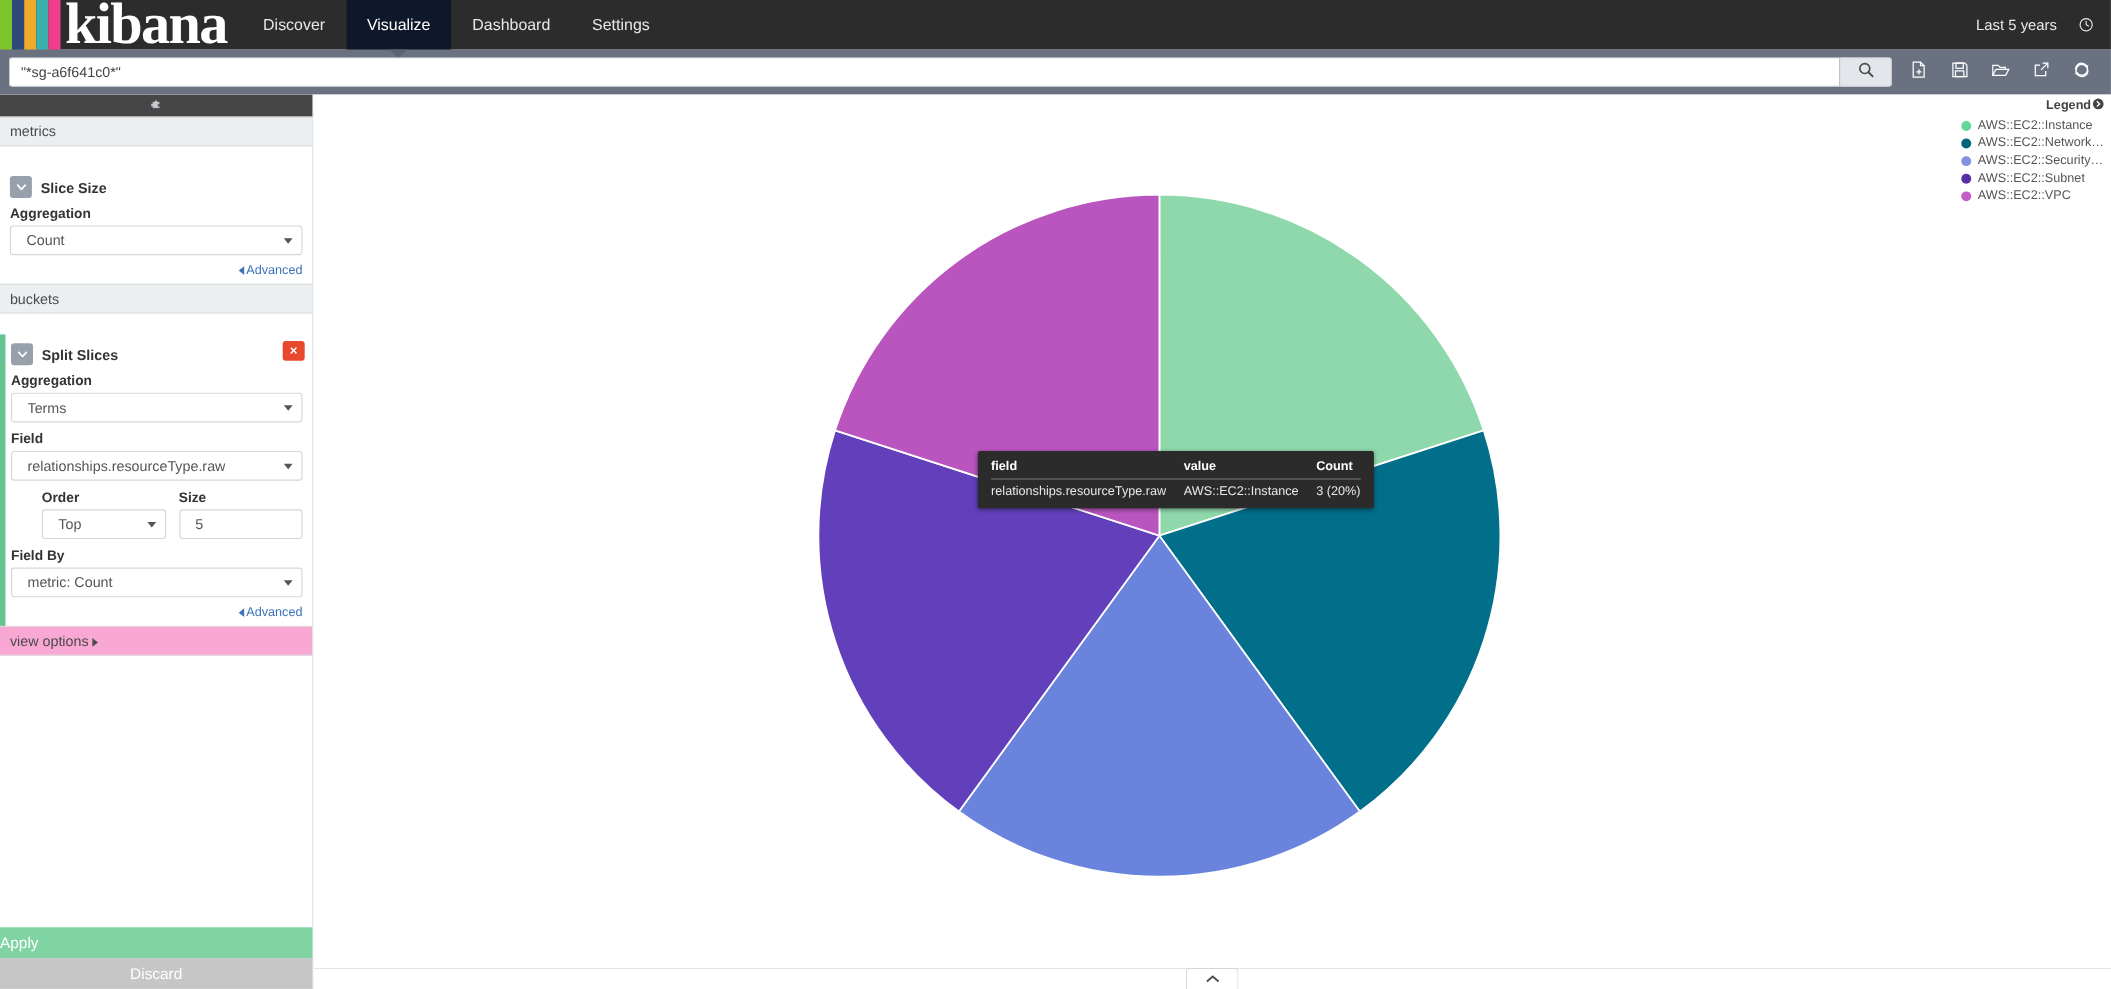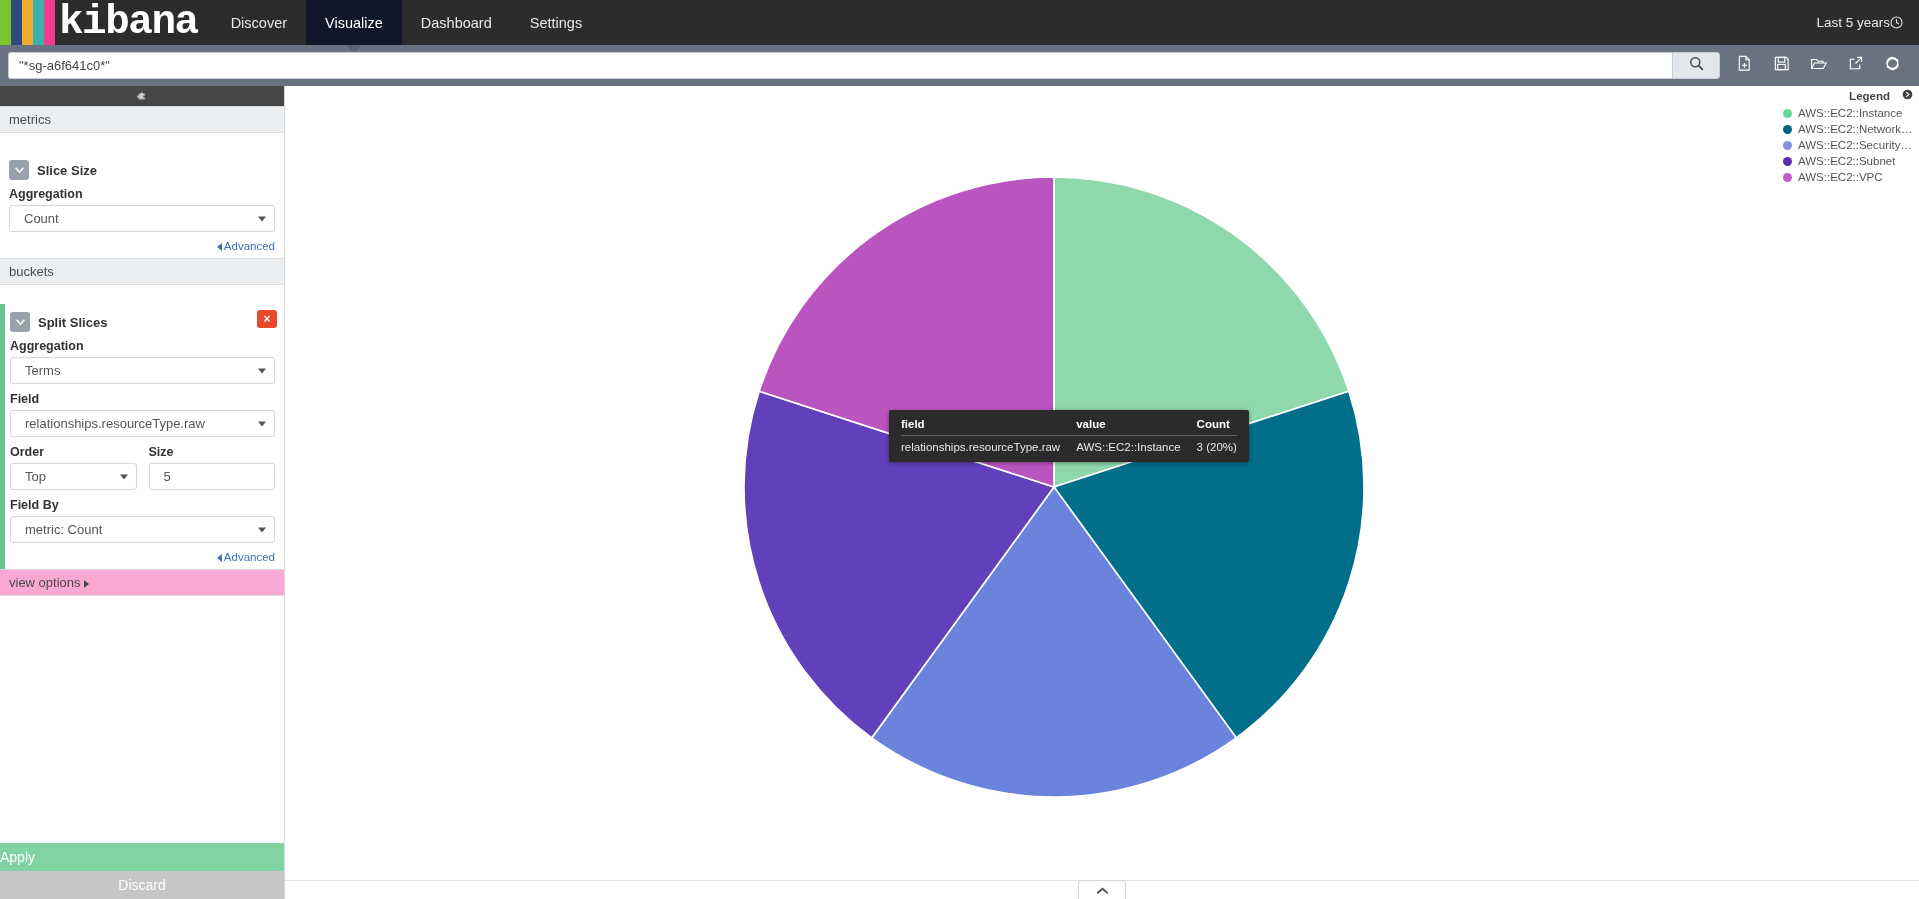--- a/index.html
+++ b/index.html
@@ -15,43 +15,43 @@
 
   .navbar {
     height: 45px; background: #2c2c2c;
     display: flex; align-items: stretch;
     position: relative;
   }
   .logo-wrap { display: flex; align-items: center; height: 45px; padding-left: 0; }
   .logo-bars { display: flex; height: 45px; }
   .logo-bars span { width: 11px; height: 45px; display: block; }
   .logo-text {
-    color: #ffffff; font-size: 41px; font-weight: bold;
+    color: #ffffff; font-size: 53px; font-weight: bold;
     letter-spacing: -1.5px; line-height: 45px;
     padding-left: 4px; padding-right: 14px;
-    font-family: Liberation Mono, monospace;
+    font-family: Liberation Serif, serif;
   }
   .nav-items { display: flex; align-items: stretch; }
   .nav-item {
     color: #e8e8e8; font-size: 14.5px;
     padding: 0 19px; display: flex; align-items: center;
     cursor: pointer; height: 45px;
     text-decoration: none;
   }
   .nav-item.active { background: #0f172a; color: #ffffff; position: relative; }
   .nav-item.active::after {
     content: ""; position: absolute; bottom: -8px; left: 50%;
     transform: translateX(-50%);
     border-left: 8px solid transparent; border-right: 8px solid transparent;
     border-top: 8px solid #5b6475;
   }
   .nav-spacer { flex: 1; }
   .timepicker {
     color: #e8e8e8; font-size: 13.5px;
-    display: flex; align-items: center; gap: 0;
+    display: flex; align-items: center; gap: 20px;
     padding-right: 16px; cursor: pointer;
   }
   .clock-icon { display: inline-flex; }
 
   
   .querybar {
     height: 41px; background: #6a7282;
     display: flex; align-items: center;
     padding: 0 8px; gap: 0;
   }
@@ -143,21 +143,21 @@
     border-right: 4px solid transparent;
     border-top: 5px solid #555;
   }
   .input-box {
     width: 100%; height: 27px; border: 1px solid #d3d6db;
     border-radius: 3px; background: #fff;
     font-size: 13px; color: #555;
     padding: 0 8px 0 14px; outline: none;
     font-family: "Liberation Sans", sans-serif;
   }
-  .row2 { display: flex; gap: 12px; }
+  .row2 { display: flex; gap: 12px; margin-left: 28px; }
   .row2 > div { flex: 1; }
   .advanced-link {
     text-align: right; font-size: 11.5px; color: #3b73b9;
     padding: 3px 9px 6px 9px; cursor: pointer;
   }
   .advanced-link .tri {
     display: inline-block;
     border-top: 4px solid transparent;
     border-bottom: 4px solid transparent;
     border-right: 5px solid #3b73b9;
@@ -202,21 +202,21 @@
   }
   .legend {
     position: absolute; top: 0; right: 4px;
     width: 132px; z-index: 30;
     font-size: 11.5px; color: #555;
   }
   .legend-header {
     text-align: left; font-weight: bold; color: #444;
     font-size: 11.5px; padding: 3px 2px 3px 0;
     display: flex; align-items: center;
-    justify-content: flex-end; gap: 12px;
+    justify-content: flex-end; gap: 1px;
     cursor: pointer;
   }
   .legend-item {
     display: flex; align-items: center; gap: 6px;
     padding: 2px 0; cursor: pointer; white-space: nowrap;
   }
   .legend-dot {
     width: 9px; height: 9px; border-radius: 50%;
     flex-shrink: 0;
   }

